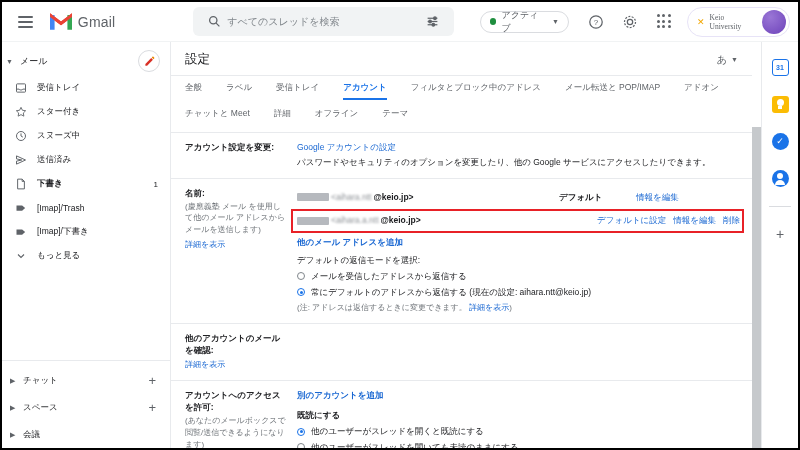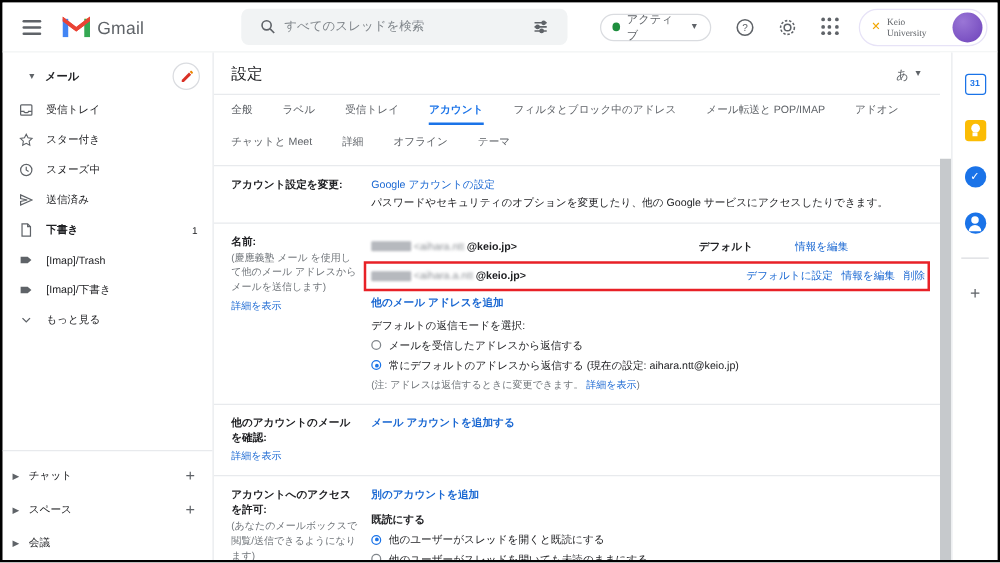--- a/index.html
+++ b/index.html
@@ -25,21 +25,21 @@
   .org-pill { margin-left:10px; height:30px; border:1px solid #e7e3f7; border-radius:15px; display:flex; align-items:center; gap:5px; padding:2px 3px 2px 9px; background:#fff; cursor:pointer; }
   .org-x { color:#f2a600; font-size:9px; font-weight:bold; }
   .org-name { font-size:7.5px; color:#5f6368; font-family:"Liberation Serif","DejaVu Serif",serif; }
   .avatar { width:24px; height:24px; border-radius:50%; background:radial-gradient(circle at 35% 30%, #9a76d6, #6d42ba); }
 
   
   .bodyrow { flex:1; display:flex; min-height:0; }
 
   
   .sidebar { width:168px; flex:0 0 168px; display:flex; flex-direction:column; padding-top:4px; }
-  .mail-head { display:flex; align-items:center; height:30px; padding:0 10px 0 20px;font-weight:bold; }
+  .mail-head { display:flex; align-items:center; height:30px; padding:0 10px 0 4px; }
   .tri { font-size:7px; color:#5f6368; width:12px; }
   .mail-head-label { font-size:9px; color:#202124; flex:1; margin-left:2px; }
   .compose-btn { width:22px; height:22px; border:1px solid #dadce0; border-radius:50%; display:flex; align-items:center; justify-content:center; cursor:pointer; background:#fff; }
   .nav-item { display:flex; align-items:center; height:24px; padding:0 12px 0 35px; font-size:8.5px; color:#202124; border-radius:0 12px 12px 0; cursor:pointer; position:relative; }
   .nav-item svg { position:absolute; left:13px; }
   .nav-label { flex:1; }
   .nav-count { font-size:8px; color:#202124; }
   .bold { font-weight:bold; }
   .side-spacer { flex:1; }
   .side-bottom { border-top:1px solid #e8eaed; padding-top:6px; }
@@ -359,23 +359,20 @@
           </div>
         </div>
       </section>
 
       <section class="sec">
         <div class="lbl">
           <b>他のアカウントのメールを確認:</b>
           <br>
           <a class="lnk sm">詳細を表示</a>
         </div>
-        <div class="cnt">
-          <a class="lnk bold">メール アカウントを追加する</a>
-        </div>
       </section>
 
       <section class="sec last">
         <div class="lbl">
           <b>アカウントへのアクセスを許可:</b>
           <div class="sub">(あなたのメールボックスで閲覧/送信できるようになります)</div>
           
         </div>
         <div class="cnt">
           <a class="lnk bold">別のアカウントを追加</a>

